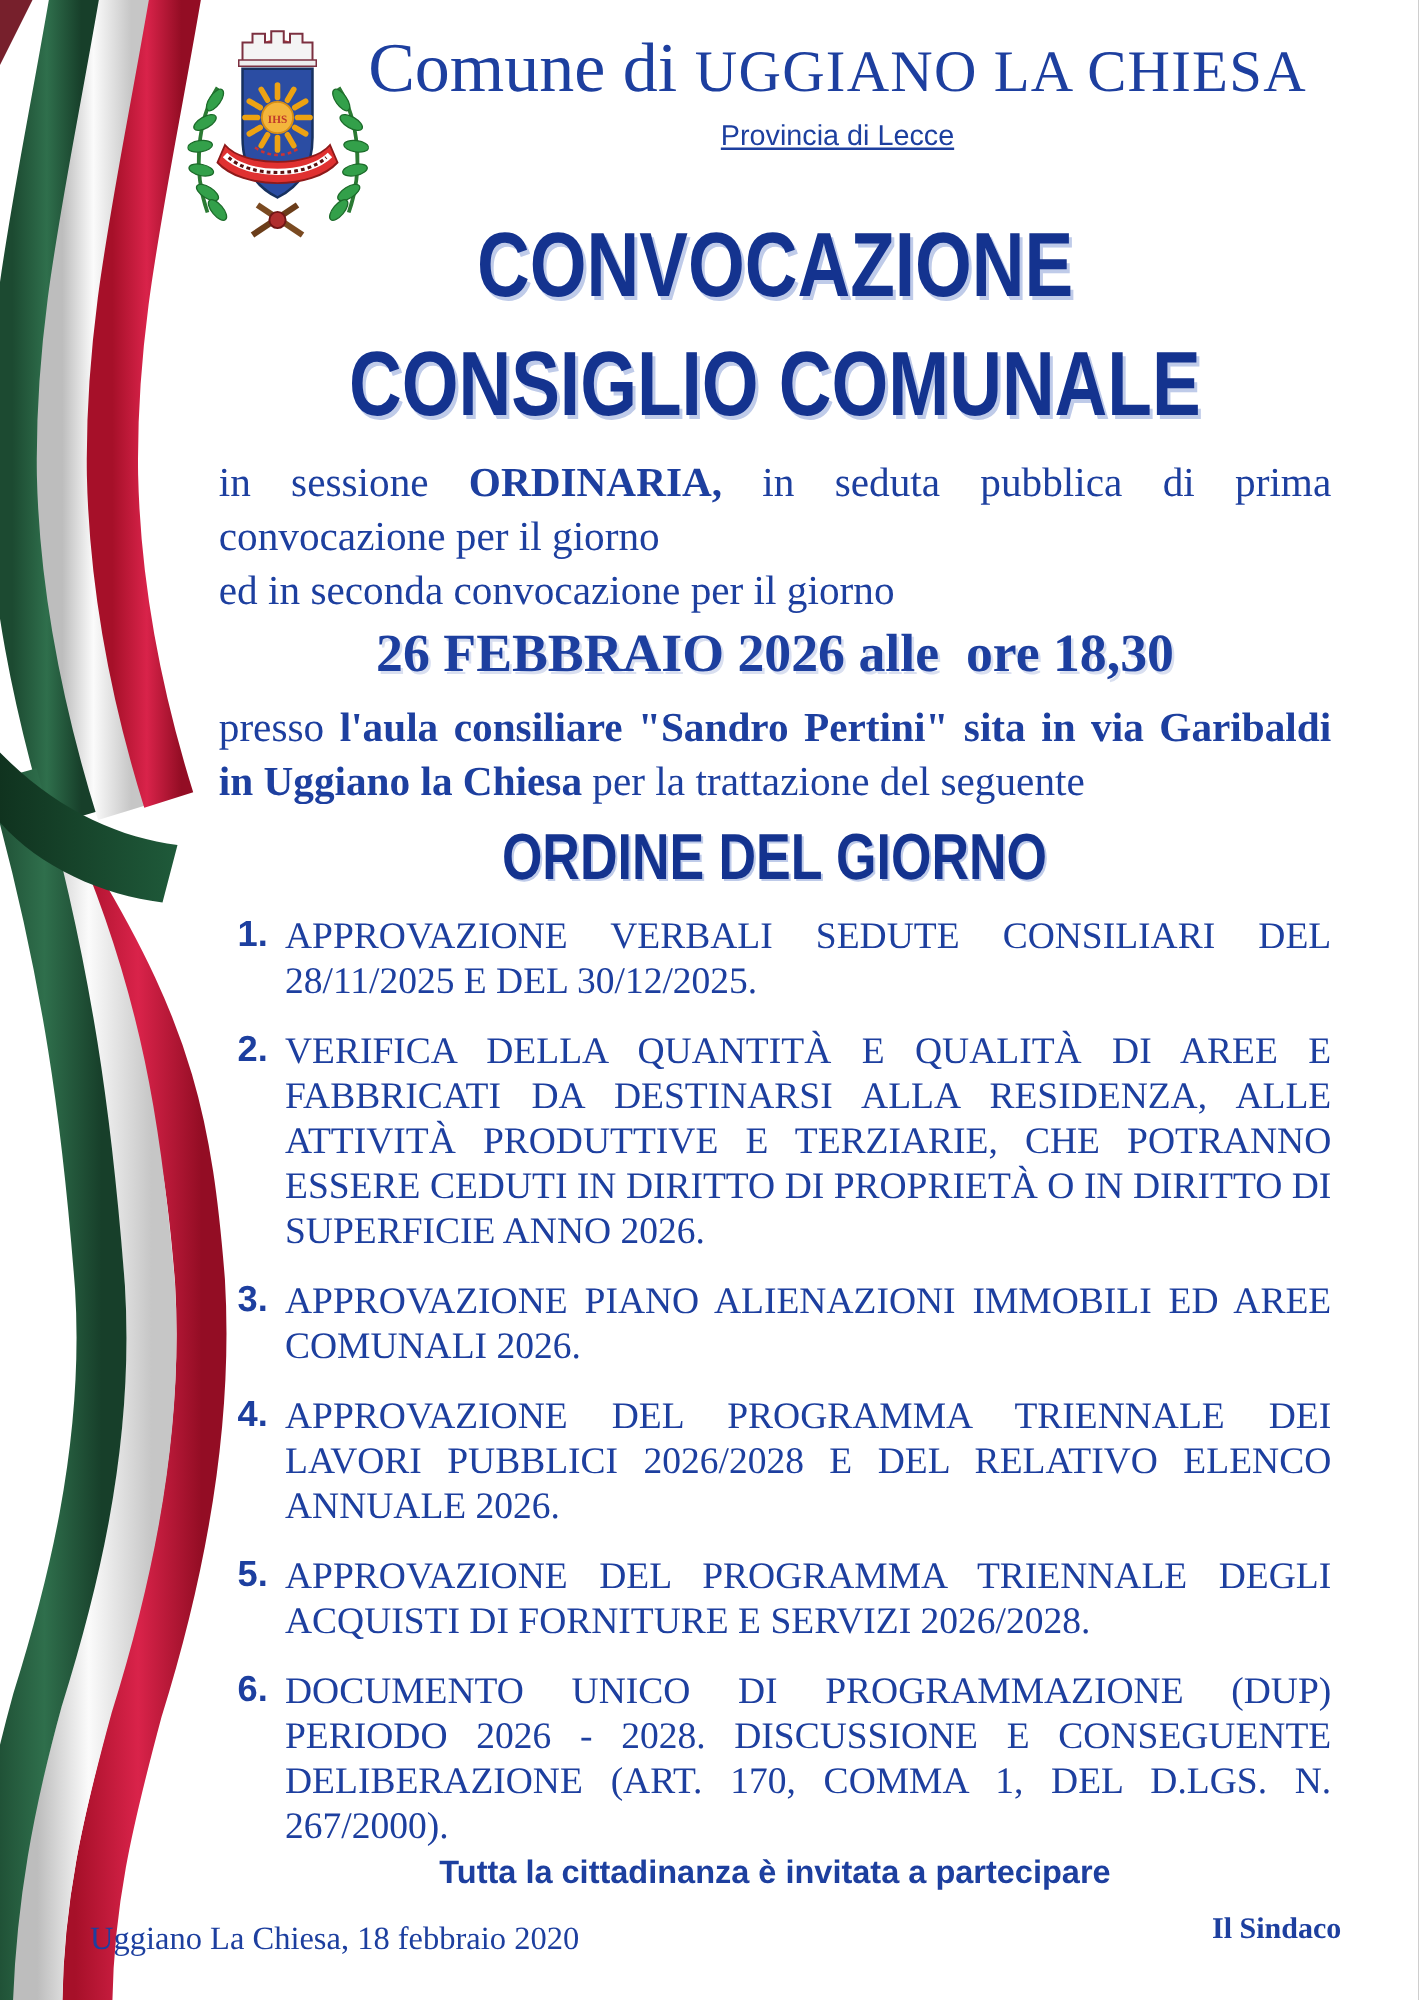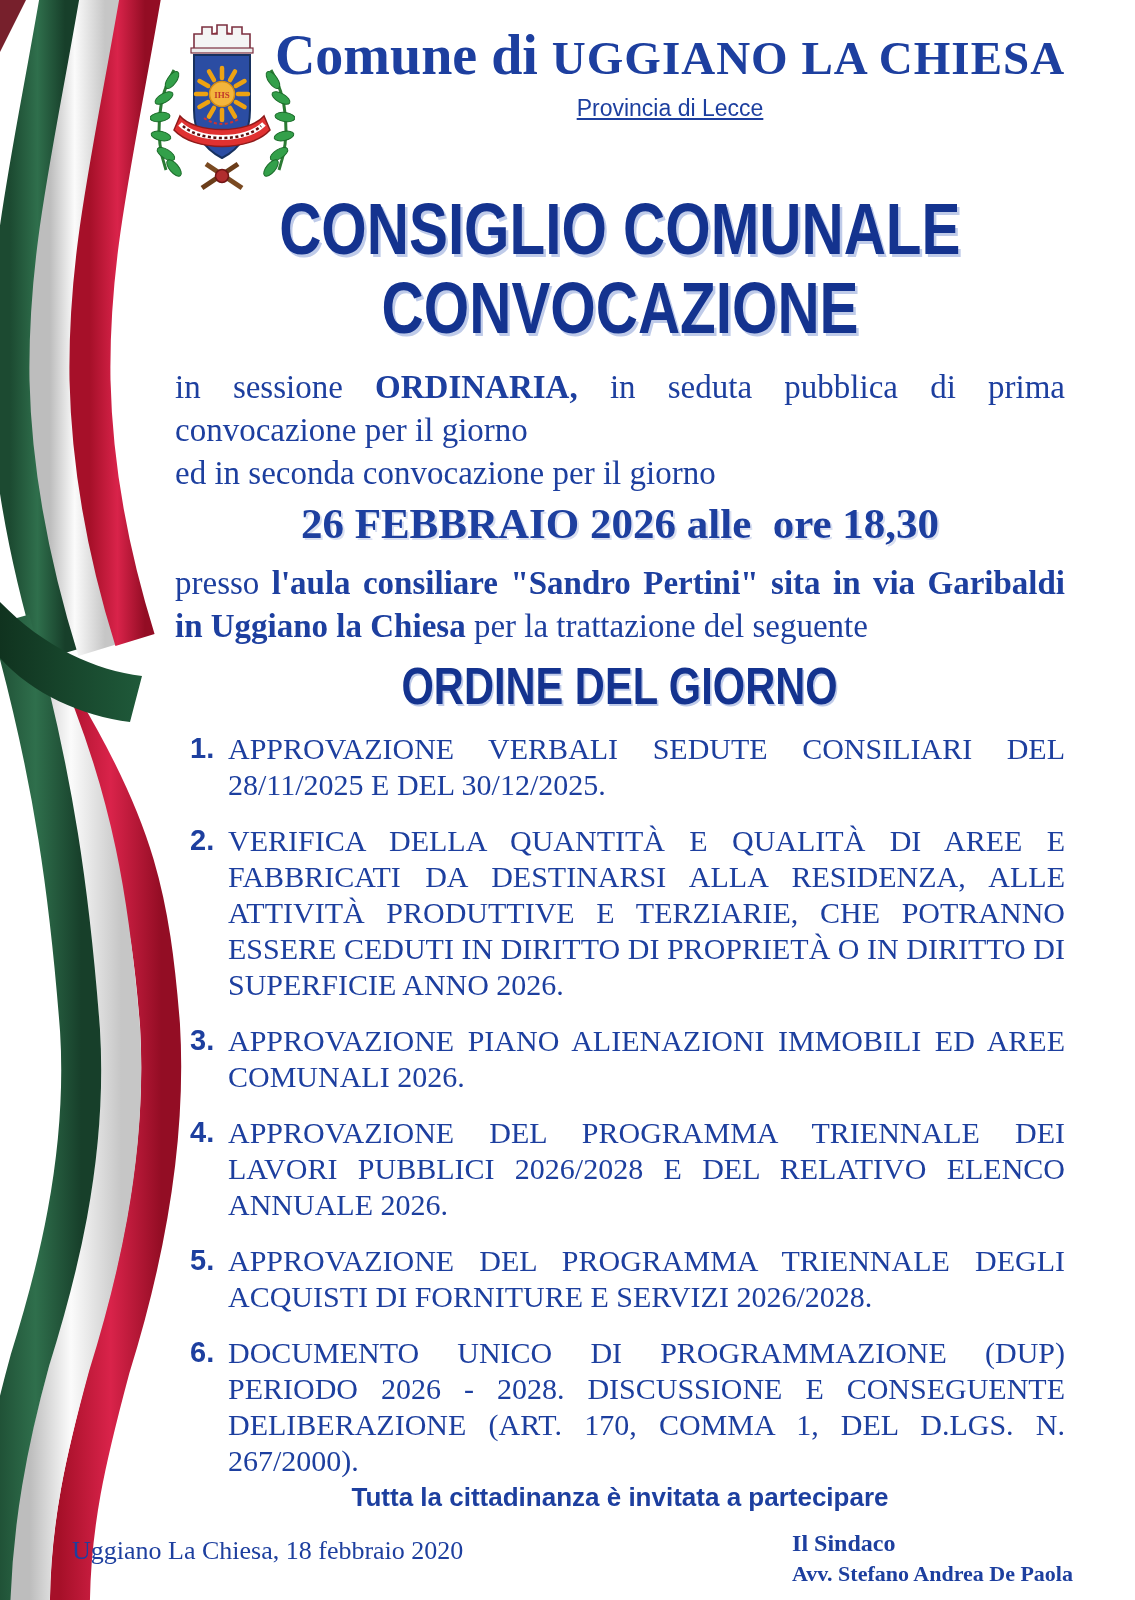--- a/index.html
+++ b/index.html
@@ -45,21 +45,21 @@
   .agenda-num{
     flex:0 0 38px;font-family:"Liberation Sans",sans-serif;font-weight:bold;
     font-size:29px;line-height:1.22;
   }
   .agenda-text{flex:1;font-size:30px;line-height:1.2;text-align:justify;}
   .invite{
     position:absolute;left:175px;top:1482px;width:890px;text-align:center;
     font-family:"Liberation Sans",sans-serif;font-weight:bold;font-size:26px;
   }
   .place-date{position:absolute;left:72px;top:1536px;font-size:26px;}
-  .signature{position:absolute;right:62px;top:1528px;text-align:left;font-weight:bold;}
+  .signature{position:absolute;right:62px;top:1528px;text-align:right;font-weight:bold;}
   .sig-role{font-size:24px;line-height:1.3;}
   .sig-name{font-size:22px;line-height:1.4;}
   .bold{font-weight:bold;}
 </style>
 </head>
 <body>
 
 <div class="page">
 
   <svg class="ribbon-svg" width="240" height="1600" viewBox="0 0 240 1600" aria-hidden="true">
@@ -150,33 +150,33 @@
     </g>
 
     <g>
       <path d="M 56,146 L 92,170" stroke="#7a4a21" stroke-width="5"></path>
       <path d="M 88,146 L 52,170" stroke="#6b3d1a" stroke-width="5"></path>
       <circle cx="72" cy="158" r="6.5" fill="#b02e2e" stroke="#701515" stroke-width="1.5"></circle>
     </g>
   </svg>
 
   <header class="masthead">
-    <h1 class="commune-line" style="margin:0;font-weight:bold;">
+    <h1 class="commune-line" style="margin:0;font-weight:normal;">
       <span class="commune-prefix">Comune di </span><span class="commune-name">UGGIANO LA CHIESA</span>
     </h1>
     <div class="province">Provincia di Lecce</div>
   </header>
 
   <main class="content">
 
+    <div class="big-title bt1">
+      <span class="condense">CONVOCAZIONE</span>
+    </div>
     <div class="big-title bt2">
       <span class="condense">CONSIGLIO COMUNALE</span>
-    </div>
-    <div class="big-title bt1">
-      <span class="condense">CONVOCAZIONE</span>
     </div>
 
     <p class="para first"><span>in sessione </span><span class="bold">ORDINARIA,</span><span> in seduta pubblica di prima convocazione per il giorno</span></p>
 
 
     <p class="para">ed in seconda convocazione per il giorno</p>
 
     <div class="date-line">26 FEBBRAIO 2026 alle  ore 18,30</div>
 
     <p class="para venue"><span>presso </span><span class="bold">l'aula consiliare "Sandro Pertini" sita in via Garibaldi in Uggiano la Chiesa</span><span> per la trattazione del seguente</span></p>
@@ -210,16 +210,15 @@
         <span class="agenda-num">6.</span>
         <span class="agenda-text">DOCUMENTO UNICO DI PROGRAMMAZIONE (DUP) PERIODO 2026 - 2028. DISCUSSIONE E CONSEGUENTE DELIBERAZIONE (ART. 170, COMMA 1, DEL D.LGS. N. 267/2000).</span>
       </li>
     </ol>
   </main>
 
   <div class="invite">Tutta la cittadinanza è invitata a partecipare</div>
   <div class="place-date">Uggiano La Chiesa, 18 febbraio 2020</div>
   <div class="signature">
     <div class="sig-role">Il Sindaco</div>
-    <div class="sig-name">Avv. Stefano Andrea De Paola</div>
   </div>
 
 </div>
 
 </body></html>

